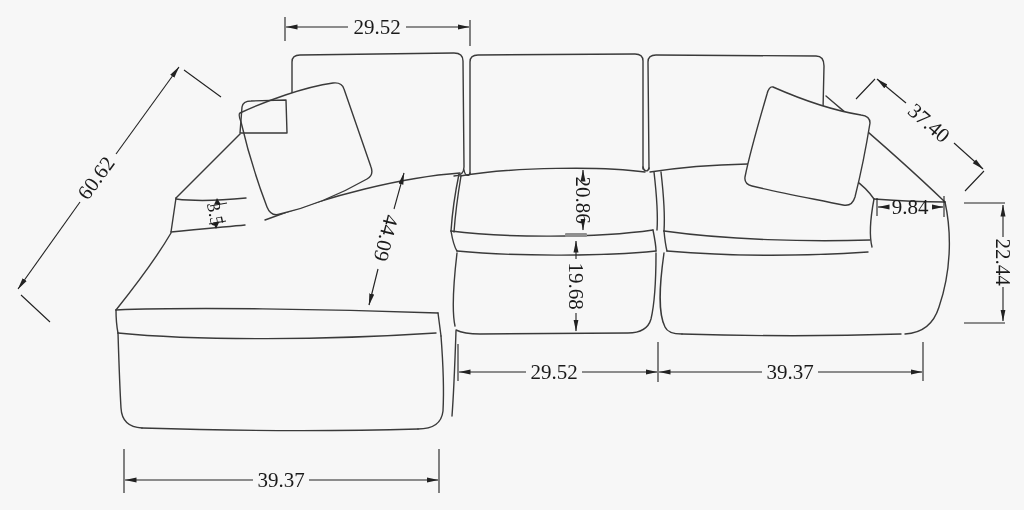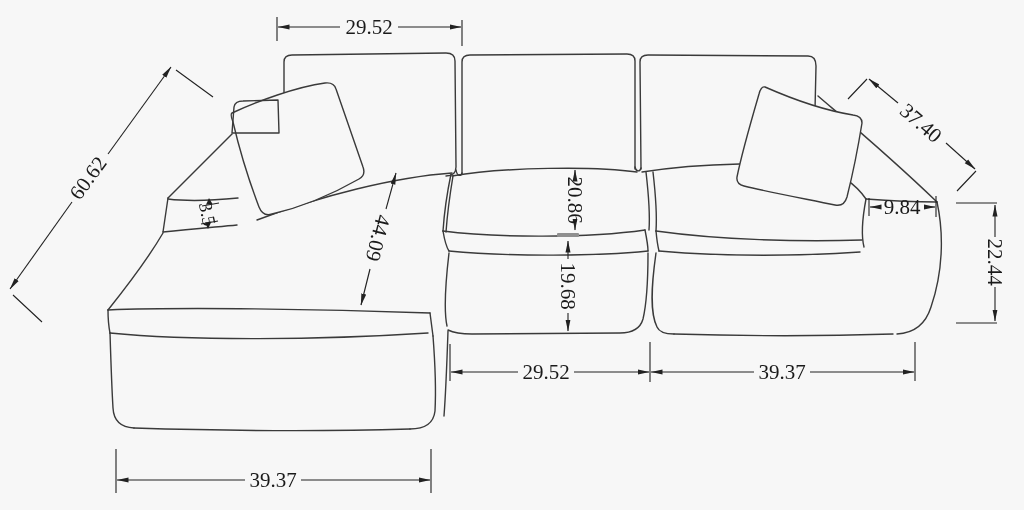--- a/index.html
+++ b/index.html
@@ -1,16 +1,16 @@
 <!DOCTYPE html>
 <html><head>
 <meta charset="utf-8">
 <style>
   html,body{margin:0;padding:0;background:#f7f7f7;width:1024px;height:510px;overflow:hidden;}
-  .canvas{position:relative;width:972px;height:510px;background:#f7f7f7;}
+  .canvas{position:relative;width:972px;height:510px;background:#f7f7f7;margin-left:8px;}
   svg{display:block;}
   .sofa path{stroke:#3a3a3a;stroke-width:1.4;fill:none;stroke-linecap:round;stroke-linejoin:round;}
   .sofa path.filled{fill:#f7f7f7;}
   .dims path, .dims line{stroke:#222222;stroke-width:1.1;fill:none;}
   .dims path.solid{fill:#222222;stroke:none;}
   .dim-text{font-family:"Liberation Serif","DejaVu Serif",serif;font-size:21px;fill:#1a1a1a;}
   .dim-text.small{font-size:19px;}
 </style>
 </head>
 <body>

